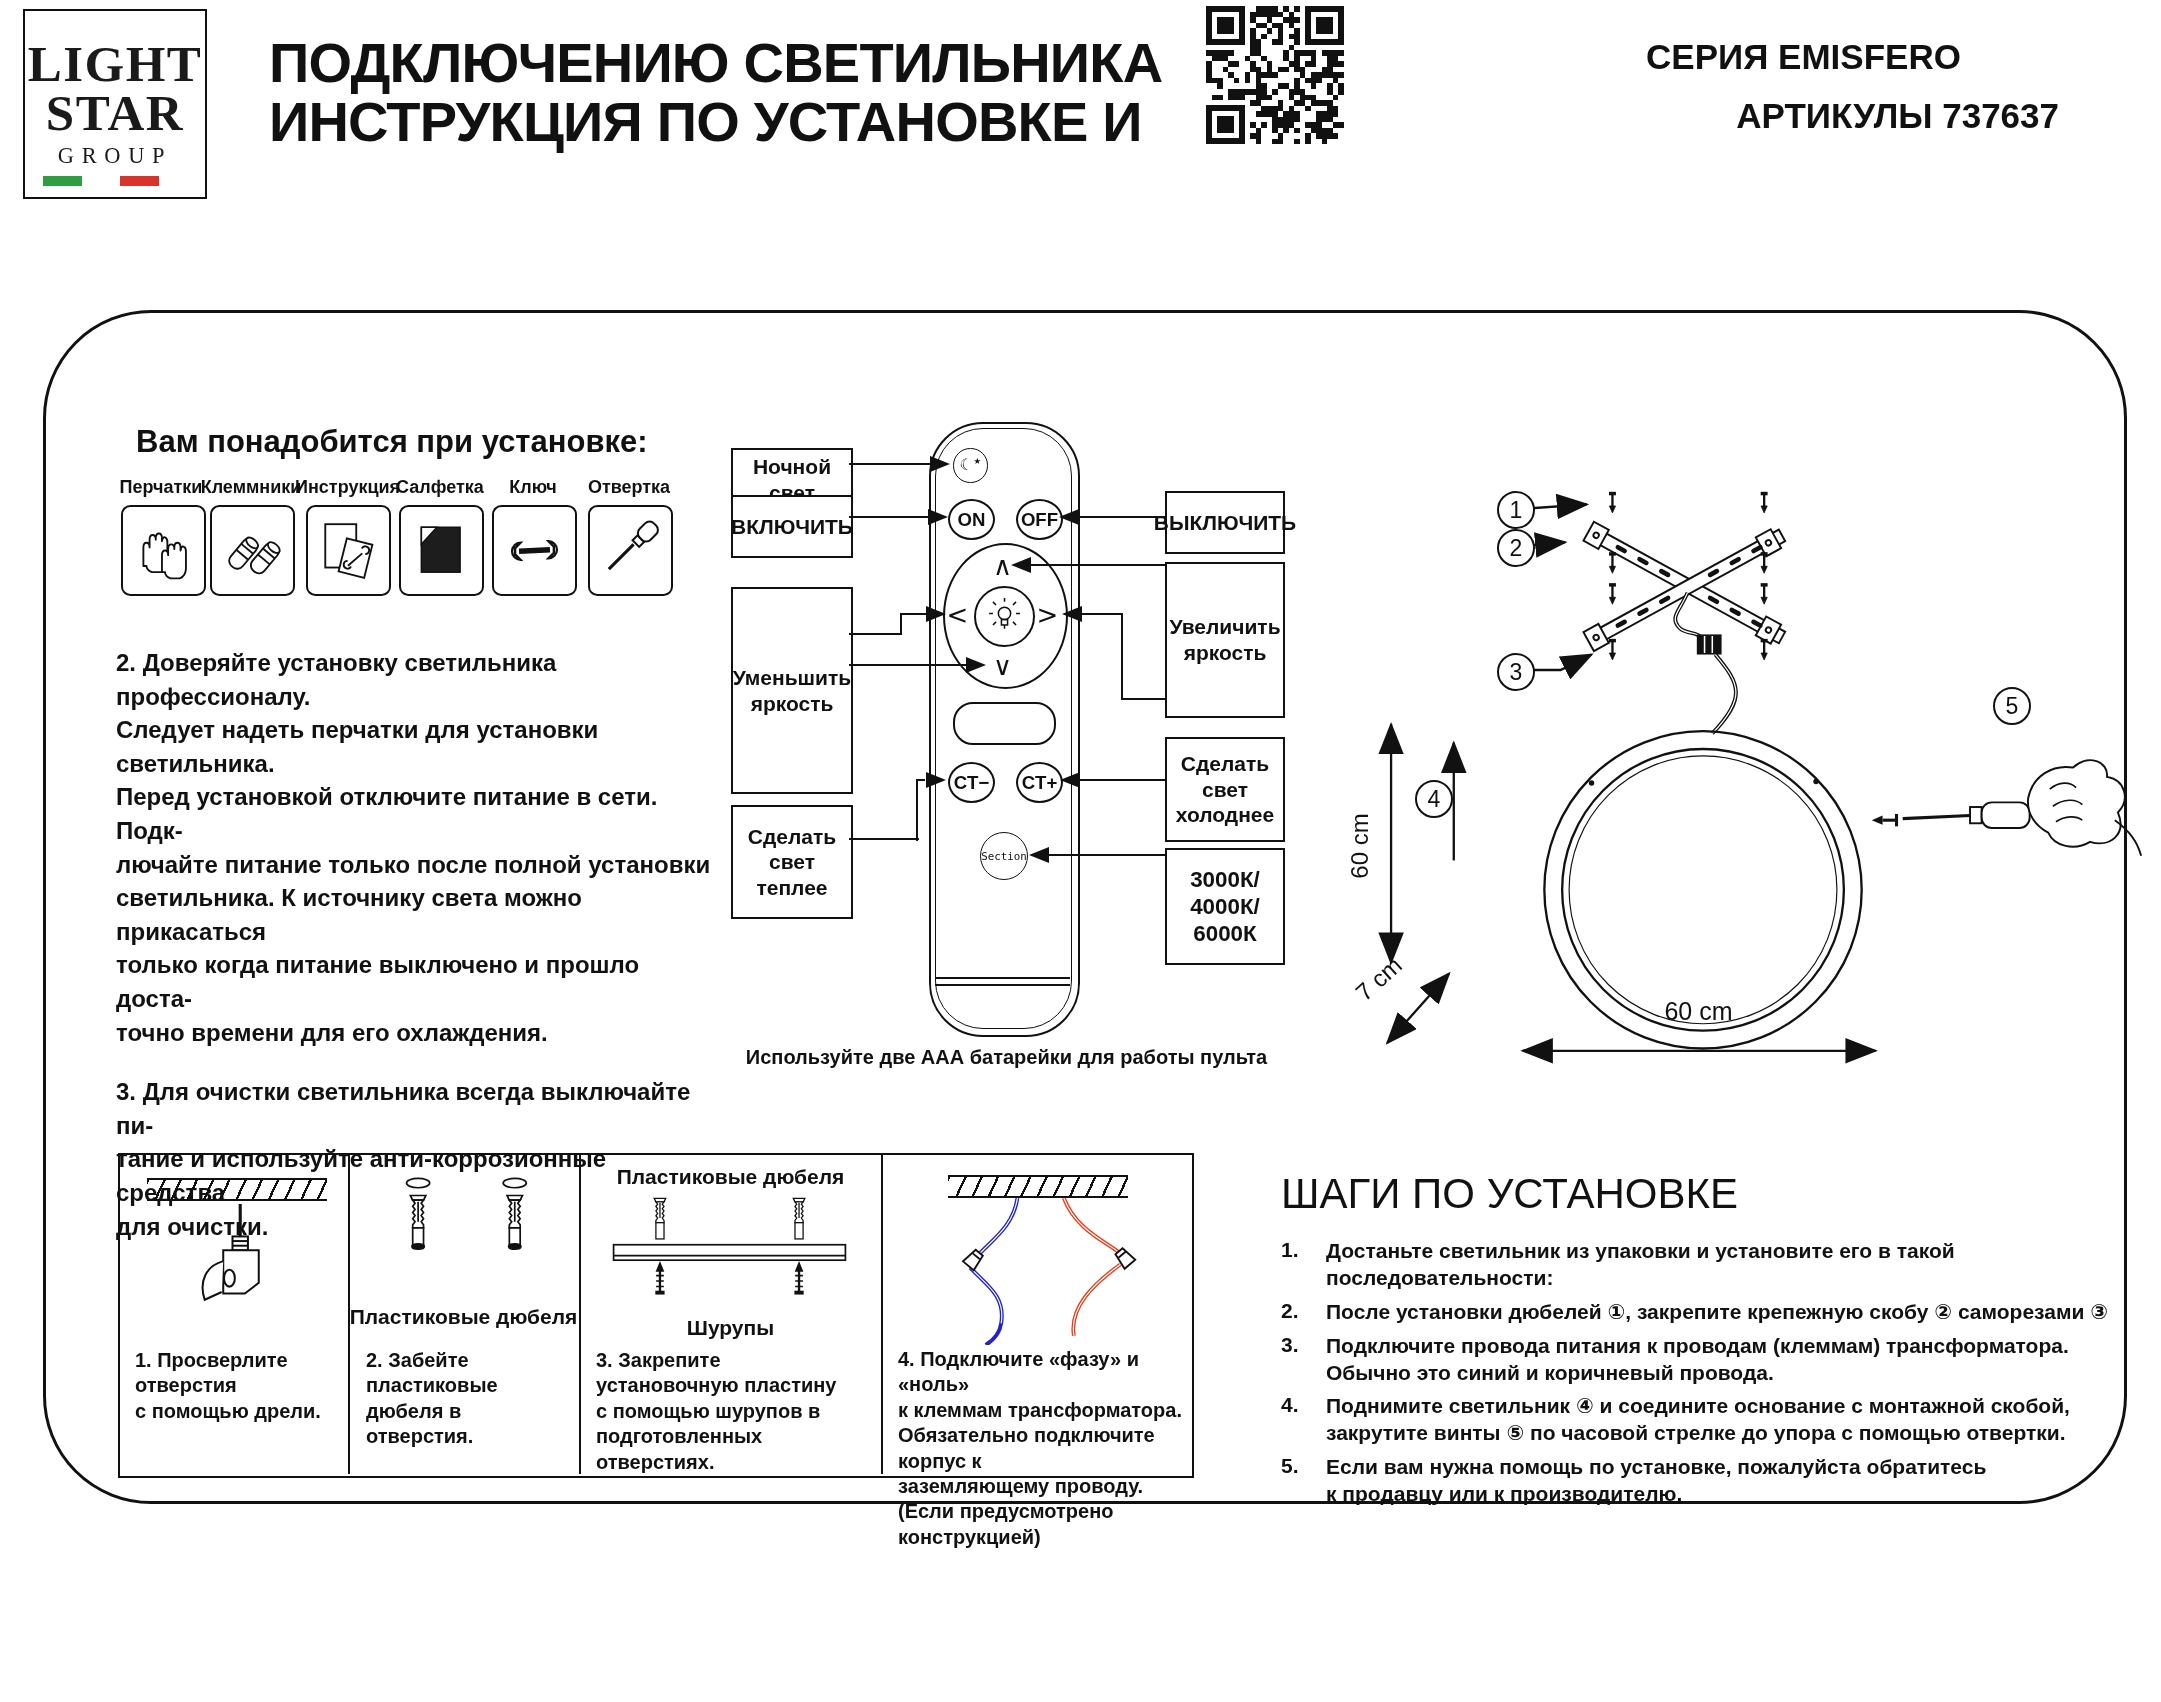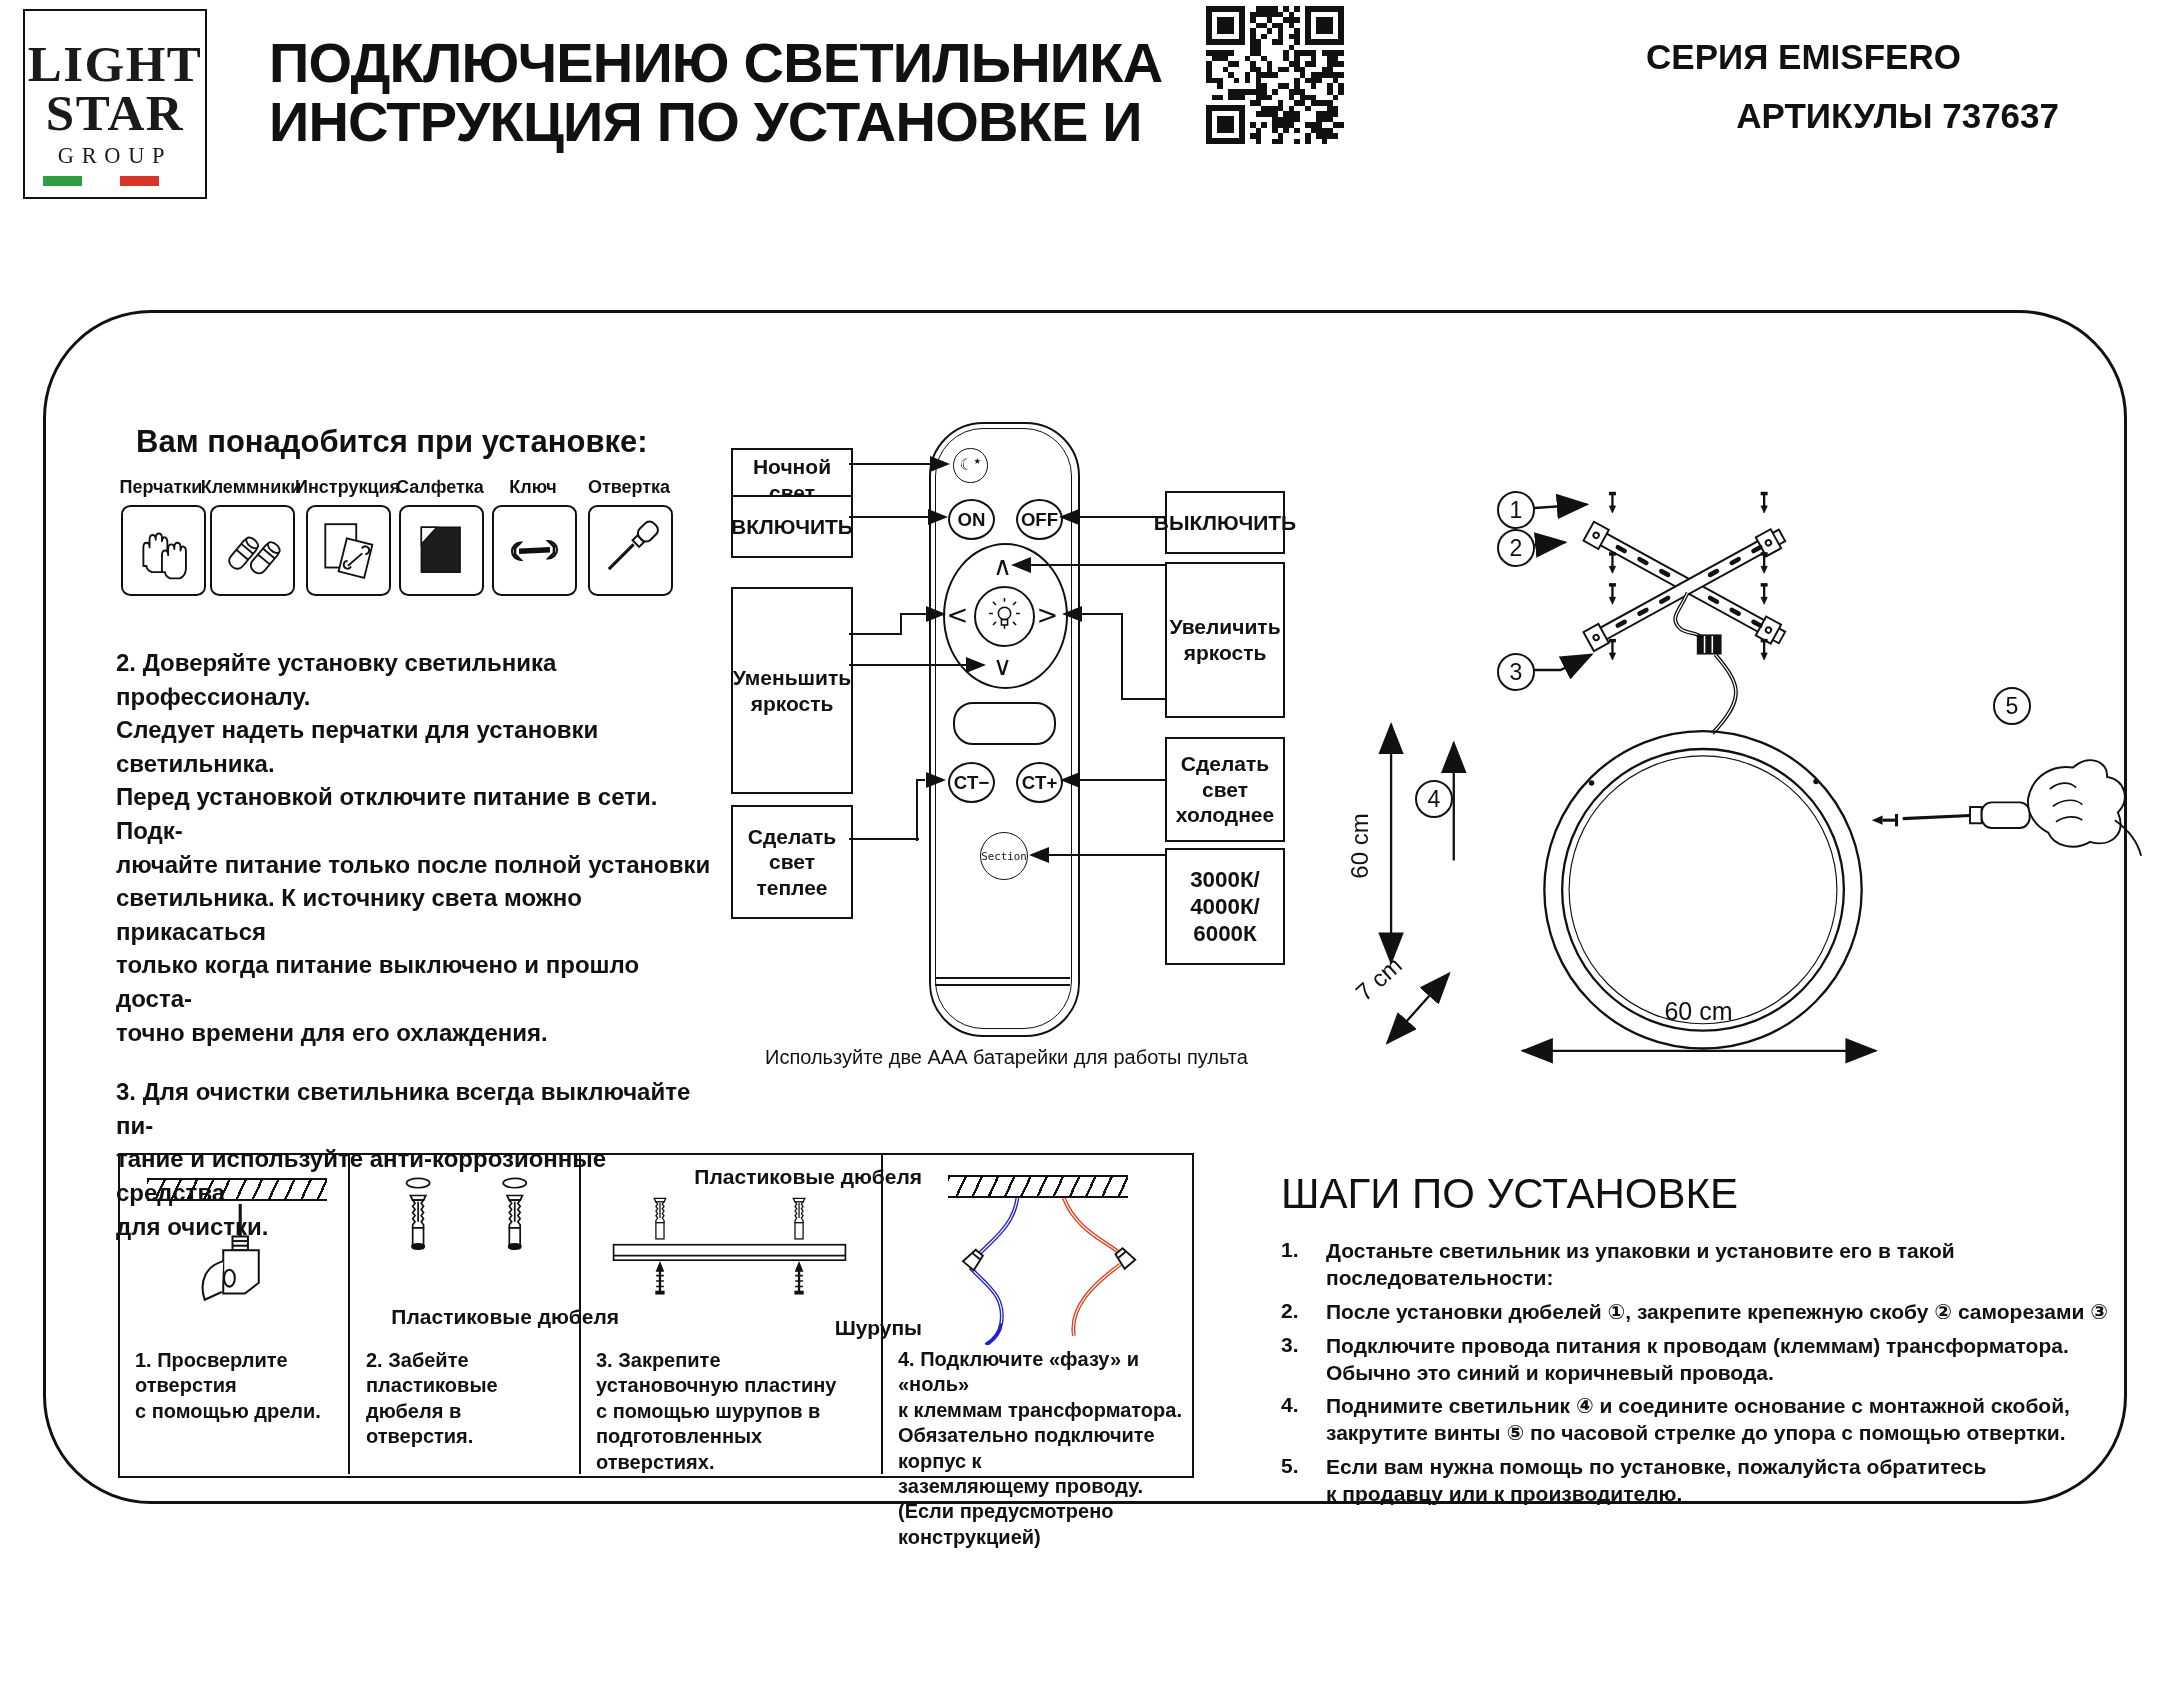--- a/index.html
+++ b/index.html
@@ -35,32 +35,32 @@
   
   .r-body{left:929px;top:422px;width:147px;height:611px;border:2.3px solid #111;border-radius:54px;background:#fff;}
   .r-inner{left:935px;top:428px;width:135px;height:599px;border:1.5px solid #111;border-radius:48px;}
   .r-btn{border:2.3px solid #111;border-radius:50%;background:#fff;font-weight:700;font-size:18.6px;}
   .chev{font-size:26px;font-weight:400;font-family:"DejaVu Sans",sans-serif;}
   .lblbox{border:2.3px solid #111;background:#fff;display:flex;align-items:center;justify-content:center;
           text-align:center;font-weight:700;font-size:21px;line-height:1.22;white-space:pre-line;}
   .ln{background:#111;}
   .tri-r{width:0;height:0;border-top:8.5px solid transparent;border-bottom:8.5px solid transparent;border-left:20px solid #111;}
   .tri-l{width:0;height:0;border-top:8.5px solid transparent;border-bottom:8.5px solid transparent;border-right:20px solid #111;}
-  .r-caption{left:720px;top:1046px;width:573px;text-align:center;font-size:20px;font-weight:400;}
+  .r-caption{left:720px;top:1046px;width:573px;text-align:center;font-size:20px;font-weight:700;}
   
   .co{width:34px;height:34px;border:2.3px solid #111;border-radius:50%;background:#fff;
       display:flex;align-items:center;justify-content:center;font-size:23px;}
   .dim{font-size:24px;font-weight:400;text-align:center;}
   
   .panels-border{left:118px;top:1153px;width:1072px;height:321px;border:2.3px solid #111;}
   .pdiv{top:1153px;width:2.3px;height:321px;background:#111;}
   .hatch{border-top:2.3px solid #111;border-bottom:2.3px solid #111;height:18.6px;
          background:repeating-linear-gradient(115deg,#111 0 2.3px,transparent 2.3px 14.7px);}
   .pcap{font-size:20px;font-weight:700;line-height:1.27;white-space:pre-line;}
-  .plab{font-size:21px;font-weight:700;text-align:right;padding-left:40px;}
+  .plab{font-size:21px;font-weight:700;text-align:center;}
   
   .steps-heading{left:1281px;top:1170px;font-size:42px;font-weight:400;letter-spacing:0;}
   .steps{left:1281px;top:1238px;width:828px;}
   .step{display:flex;margin-bottom:7px;}
   .step .n{width:45px;font-size:21px;font-weight:700;flex:none;}
   .step .t{font-size:21px;font-weight:700;line-height:1.28;white-space:pre-line;}
   
   .footer{left:0;top:1621px;width:2161px;text-align:center;font-size:46px;font-weight:700;}
 </style>
 </head>

